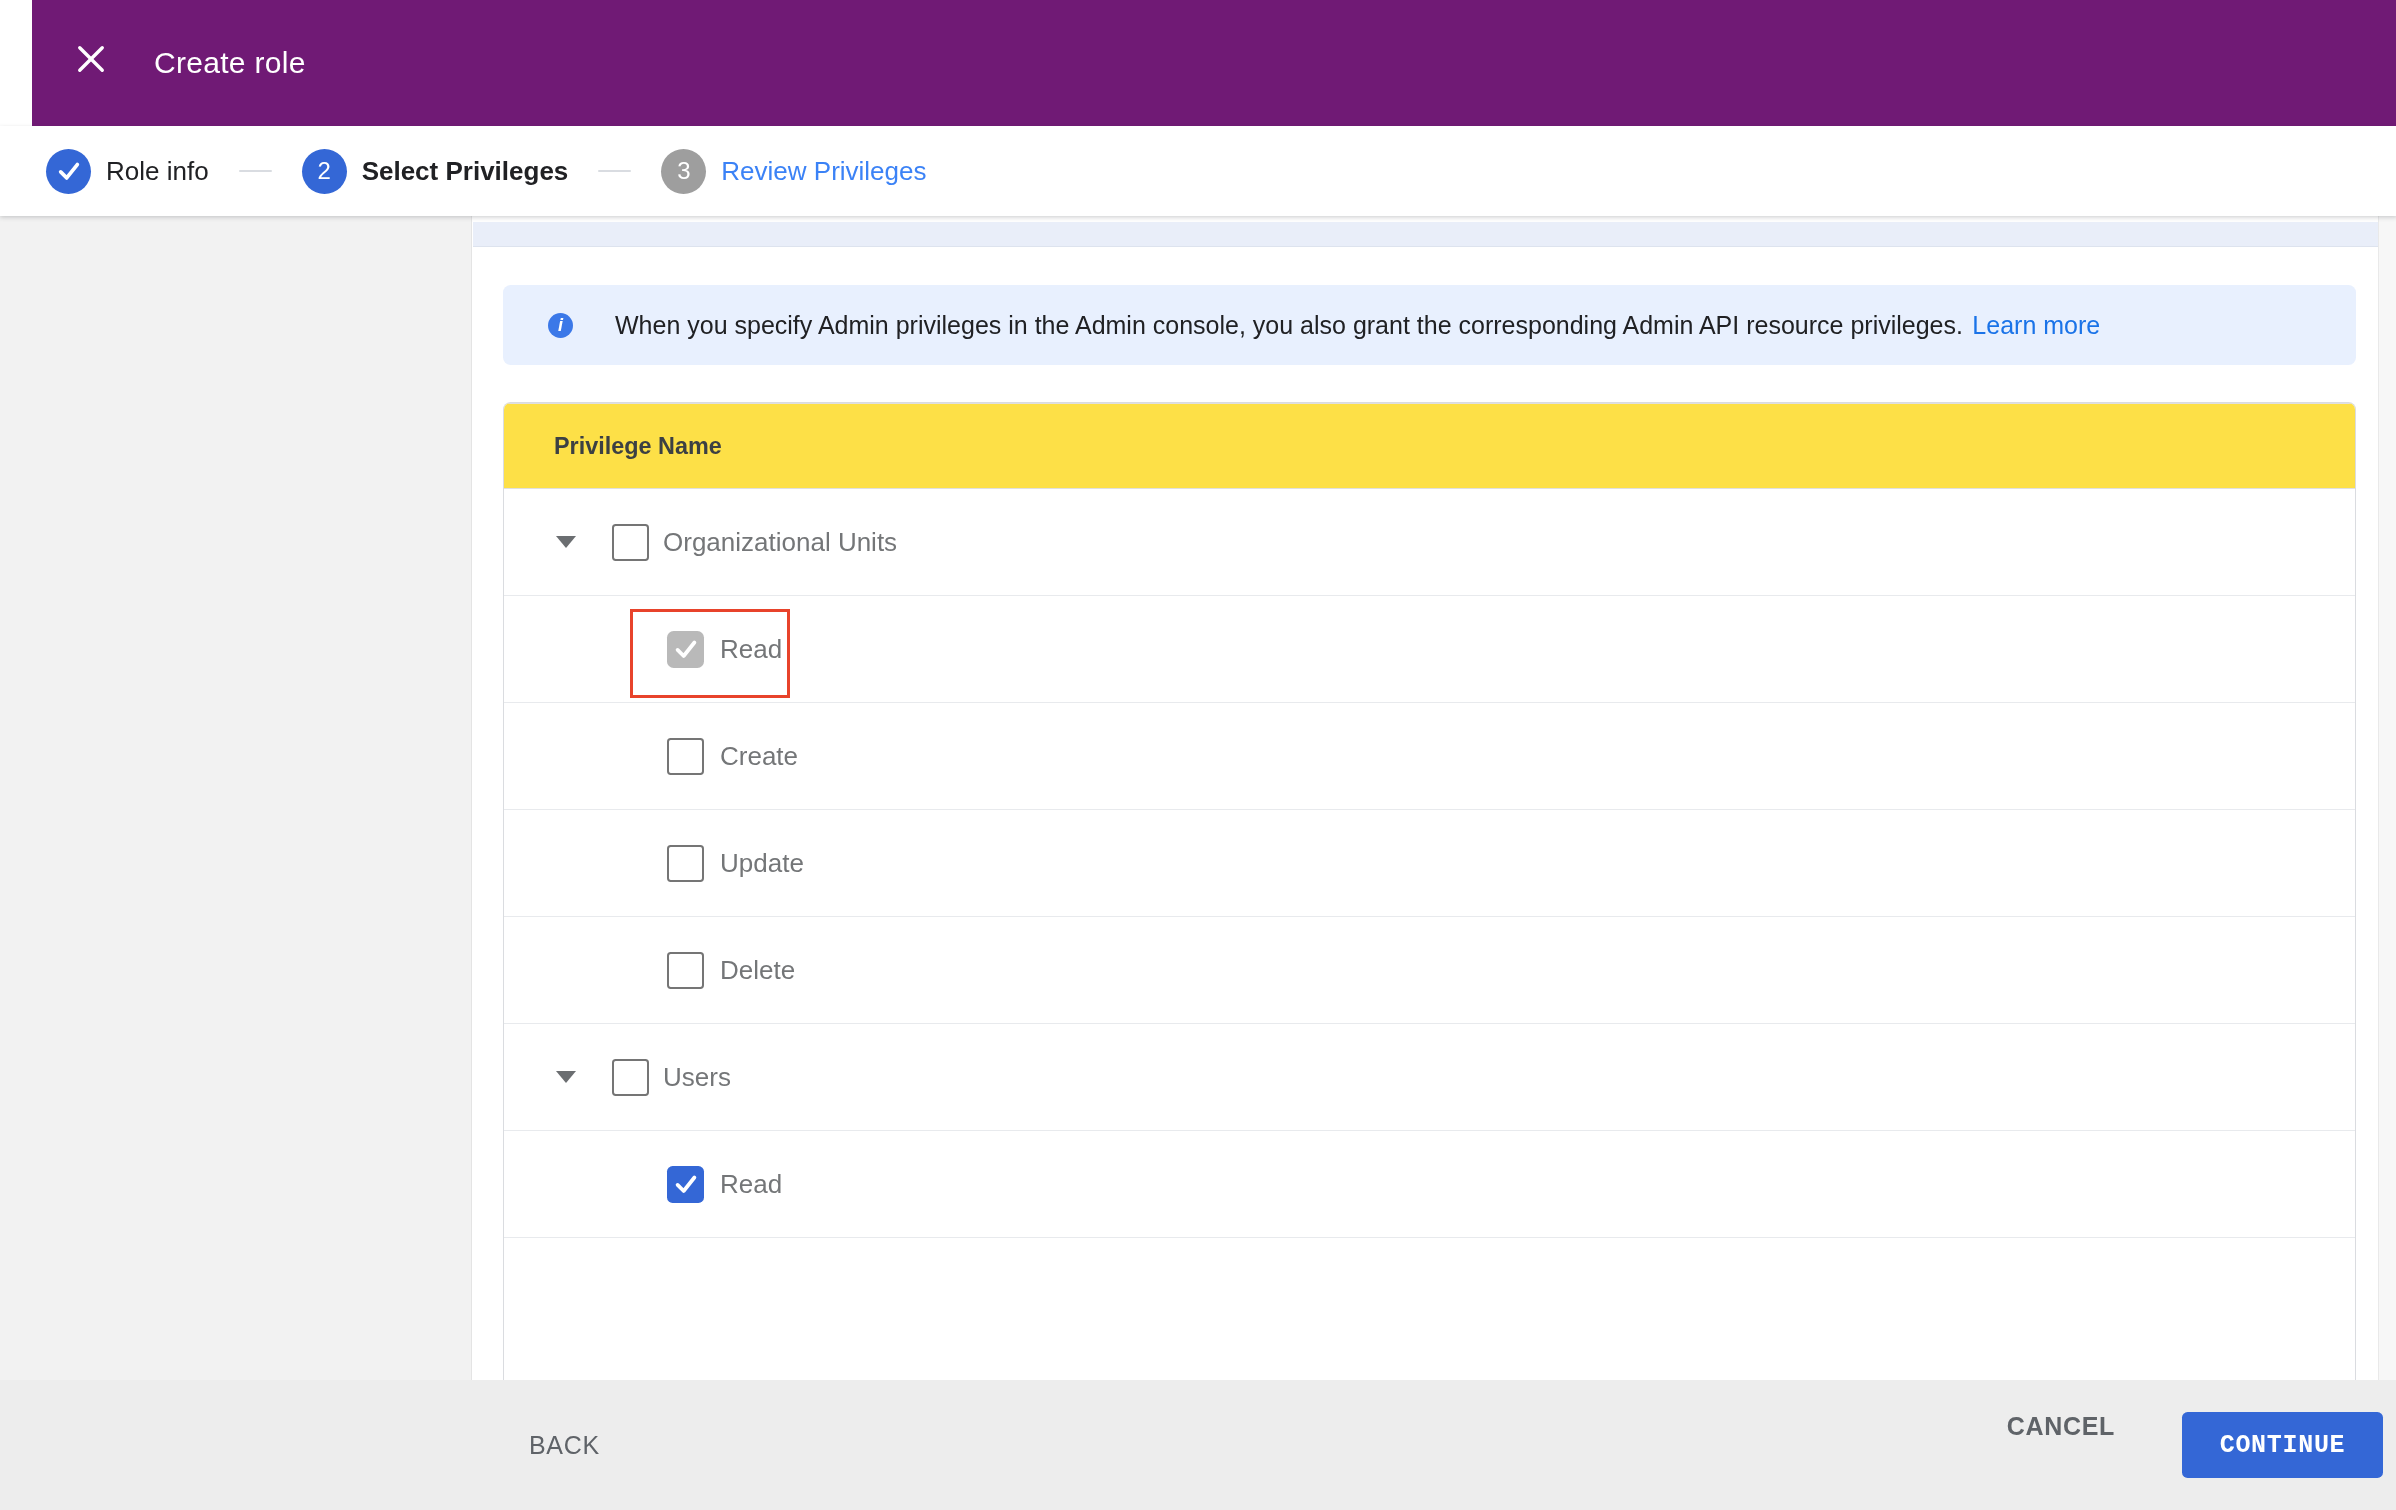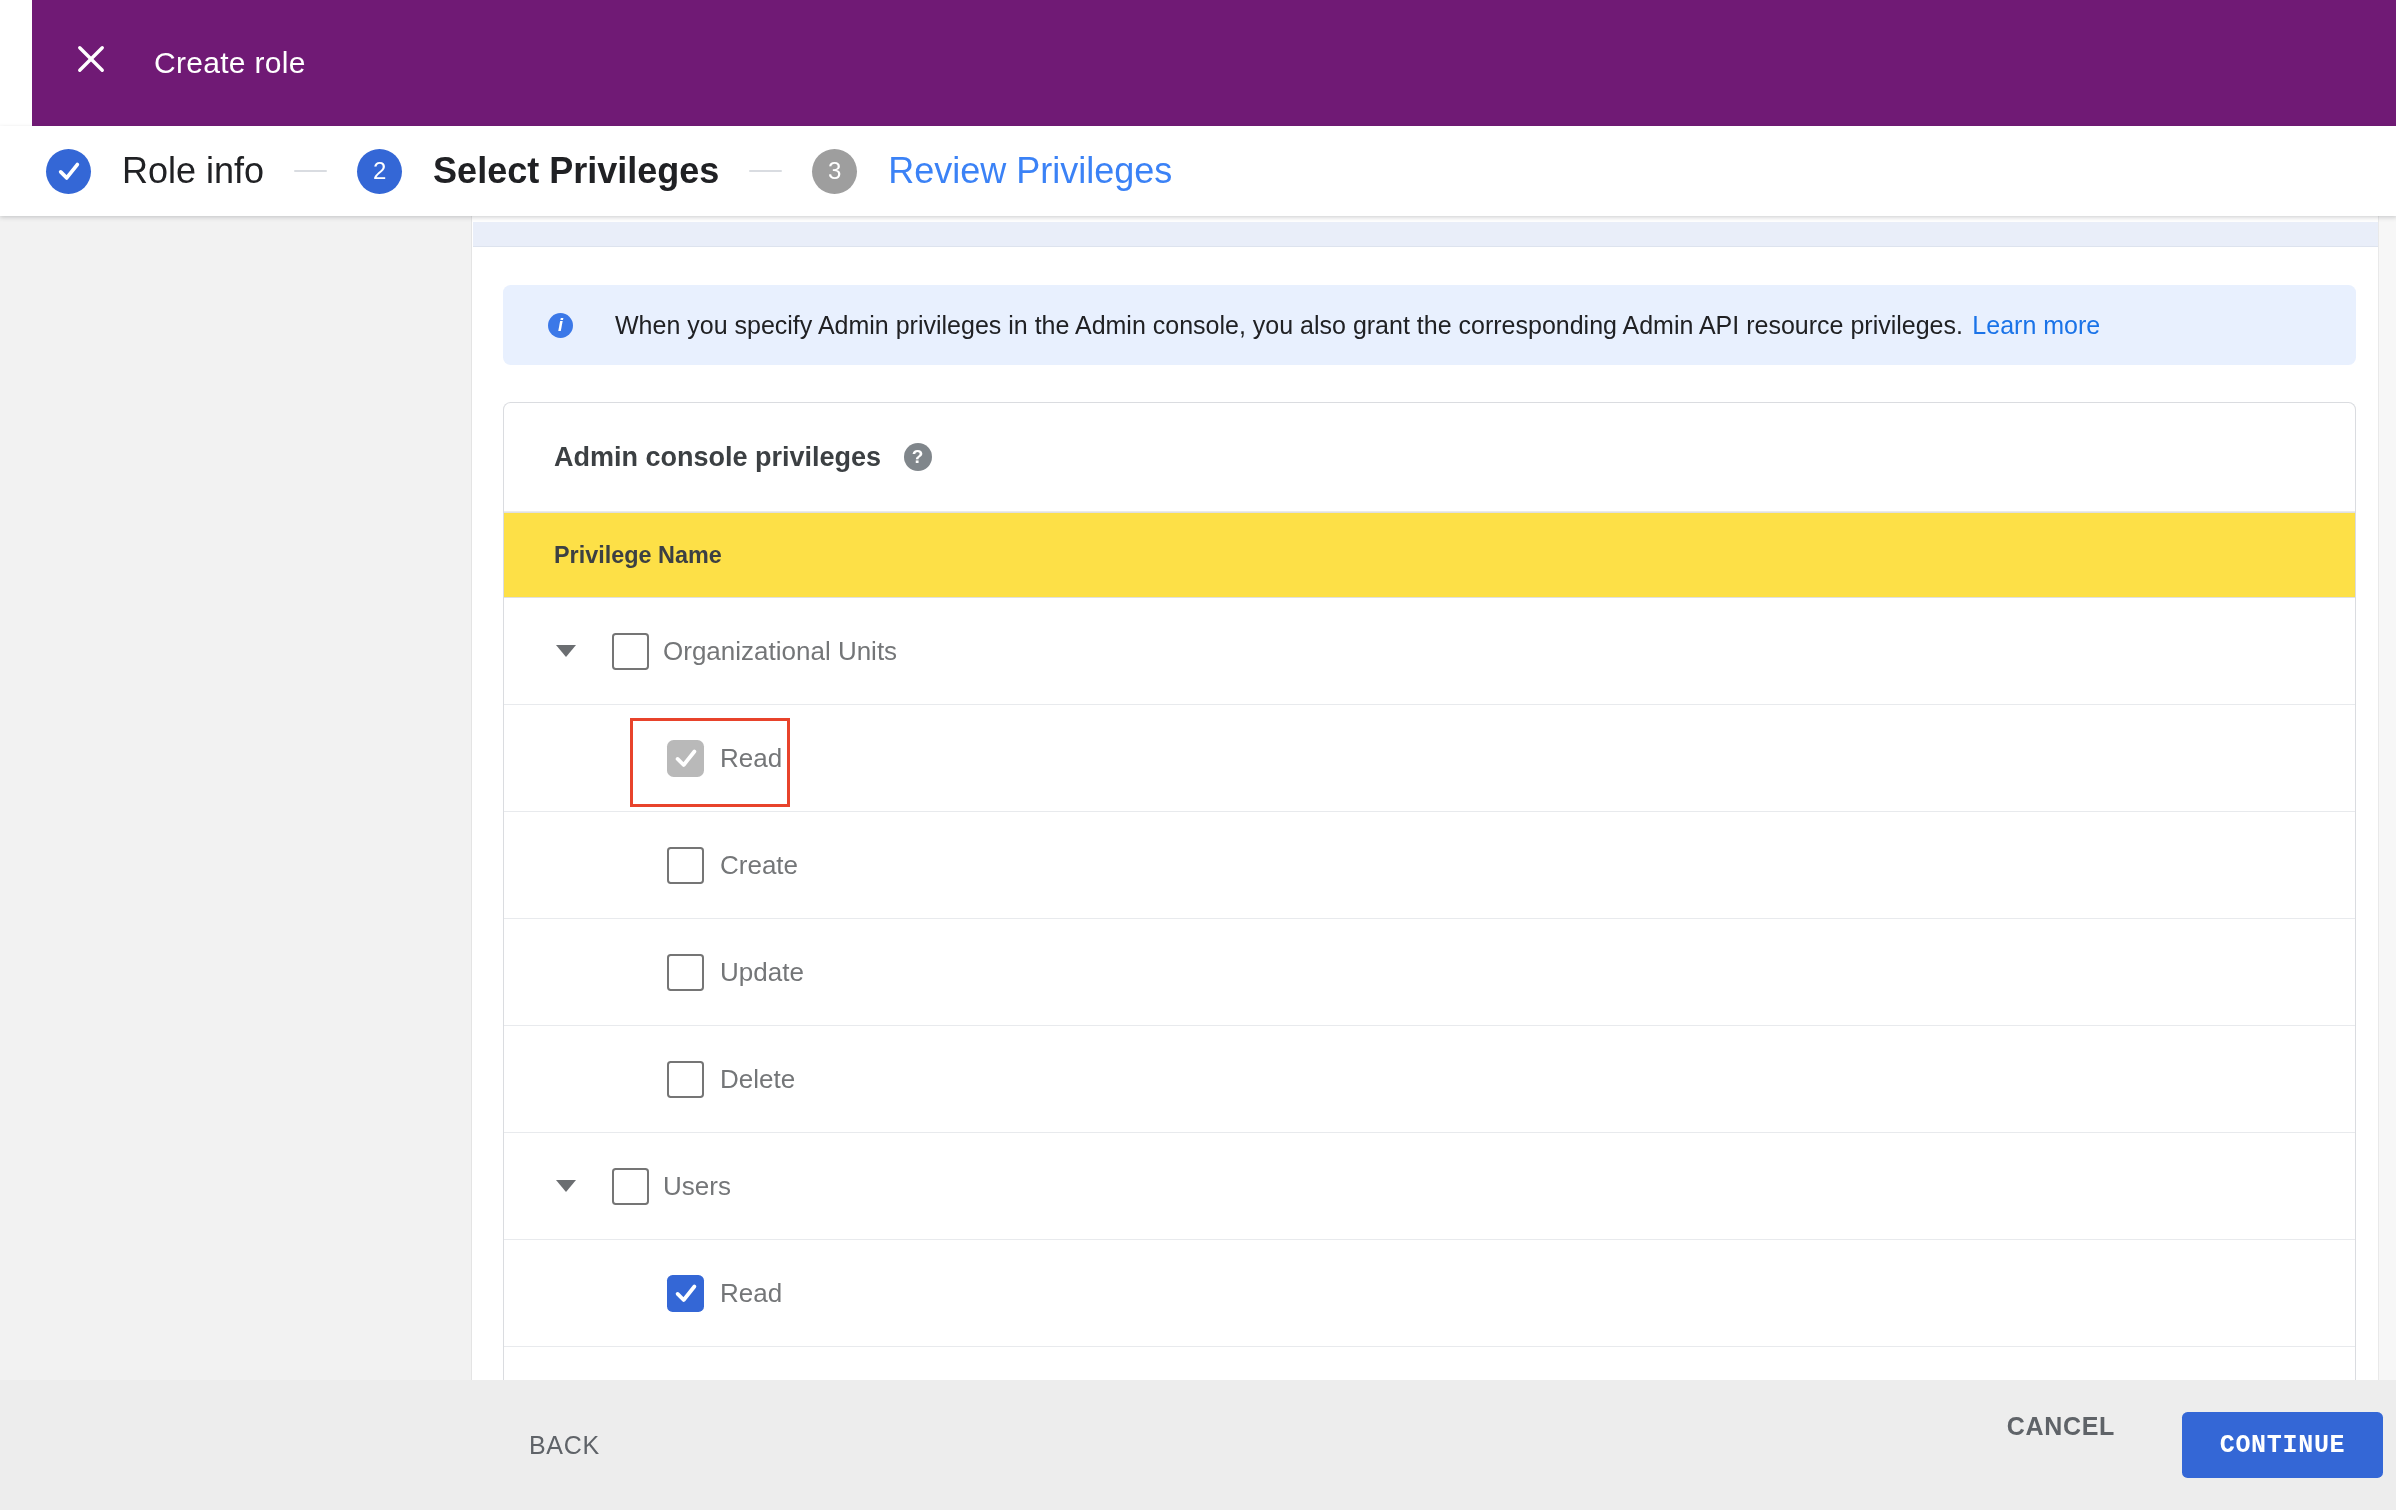--- a/index.html
+++ b/index.html
@@ -17,21 +17,21 @@
 
   
   .stepper { position:absolute; left:0; top:126px; width:2397px; height:90px; background:#fff;
              display:flex; align-items:center; padding-left:46px;
              box-shadow:0 1.9px 4.7px rgba(60,64,67,.28); z-index:30; }
   .step { display:flex; align-items:center; }
   .step-circle { width:45px; height:45px; border-radius:50%; display:flex; align-items:center;
                  justify-content:center; color:#fff; font-size:24px; flex:0 0 45px; }
   .step-circle.done, .step-circle.active { background:#3467d6; }
   .step-circle.upcoming { background:#9e9e9e; }
-  .step-label { margin-left:31px; font-size:36px; color:#202124; }
+  .step-label { margin-left:15px; font-size:26px; color:#202124; }
   .step-label.bold { font-weight:bold; }
   .step-label.muted { color:#3b82f6; }
   .step-dash { width:33px; height:2.8px; background:#d9dce1; border-radius:1.9px; margin:0 30px; }
 
   
   .body-area { position:absolute; left:0; top:216px; width:2397px; height:1164px; background:#fff; }
   .left-panel { position:absolute; left:0; top:0; width:472px; height:1164px;
                 background:#f2f2f2; border-right:0.9px solid #e4e4e4; }
   .content { position:absolute; left:473px; top:0; width:1905px; height:1164px;
              background:#fff; overflow:hidden; }
@@ -137,24 +137,20 @@
     <div class="content">
       <div class="scrolled-strip"></div>
 
       <div class="info-banner">
         <div class="info-icon">i</div>
         <span class="banner-text">When you specify Admin privileges in the Admin console, you also grant the corresponding Admin API resource privileges.</span>
         <a class="banner-link">Learn more</a>
       </div>
 
       <div class="card">
-        <div class="card-header">
-          <span class="card-title">Admin console privileges</span>
-          <span class="help-icon">?</span>
-        </div>
         <div class="table-header">Privilege Name</div>
         <div id="rows">
             <div class="row parent">
               <span class="tri"></span>
               <span class="cb"></span>
               <span class="row-label">Organizational Units</span>
             </div>
             <div class="row child">
               <span class="cb checked-gray">
                 <svg width="28" height="28" viewBox="0 0 30 30">

